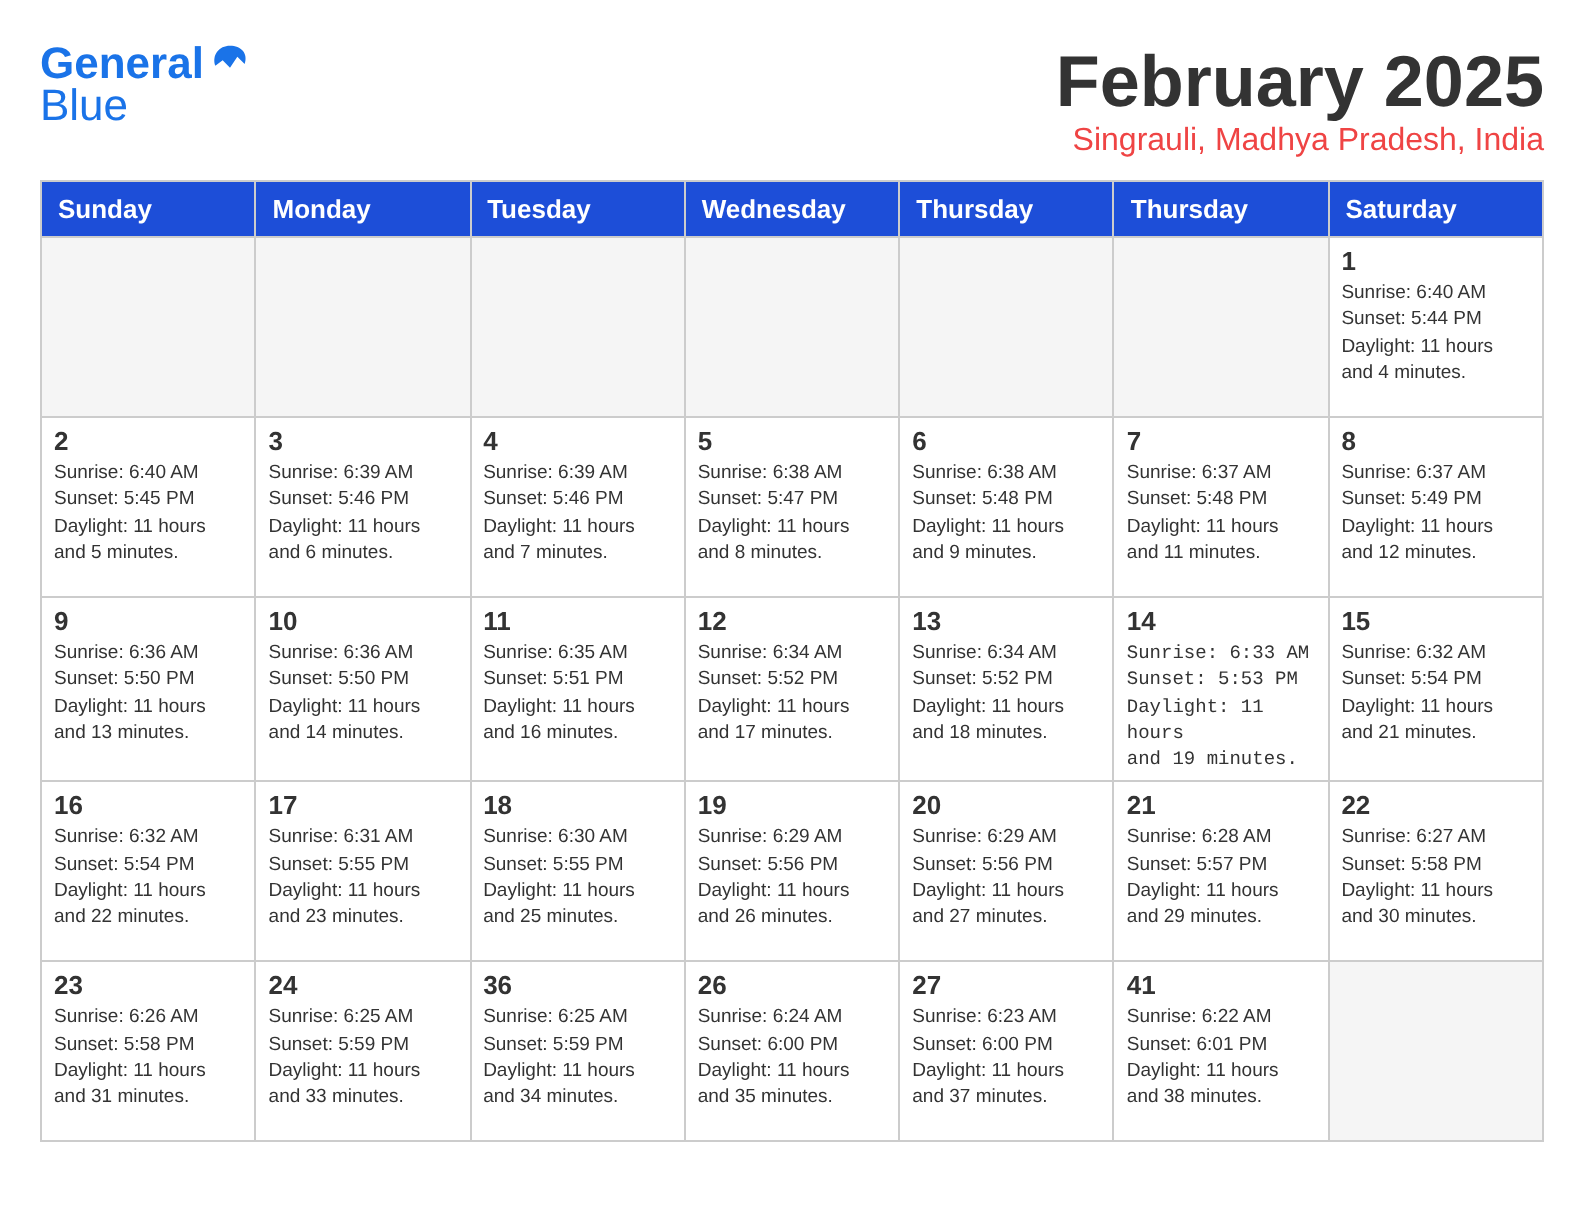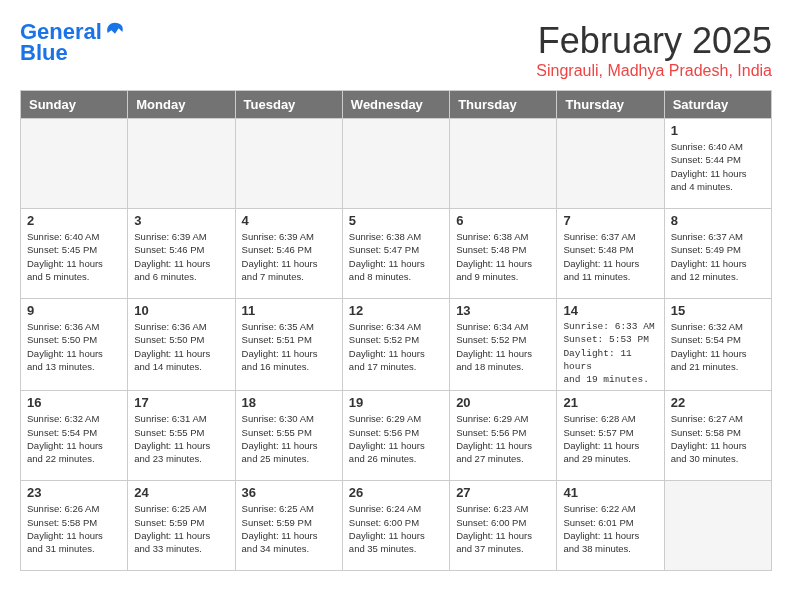--- a/index.html
+++ b/index.html
@@ -33,34 +33,34 @@
     .logo-icon {
       width: 22px;
       height: 22px;
       margin-left: 2px;
     }
     .title-section {
       text-align: right;
     }
     .calendar-title {
       font-size: 36px;
-      font-weight: normal;
+      font-weight: bold;
       color: #333;
     }
     .calendar-subtitle {
       font-size: 16px;
       color: #ef4444;
     }
     table {
       width: 100%;
       border-collapse: collapse;
       table-layout: fixed;
     }
     thead tr th {
-      background-color: #737373;
+      background-color: #1d4ed8;
       color: white;
       text-align: left;
       padding: 6px 8px;
       font-size: 13px;
       font-weight: bold;
       border: 1px solid #ccc;
     }
     tbody tr td {
       border: 1px solid #ccc;
       vertical-align: top;
@@ -89,21 +89,21 @@
 
 <div class="header-section">
   <div class="logo">
     <div>
       <div style="display:flex;align-items:center;">
         <span class="logo-text"><span>General</span></span>
         <svg class="logo-icon" viewBox="0 0 24 24">
           <path d="M12 2 C6 2 2 7 4 13 L8 10 L12 14 L16 8 L20 12 C22 6 18 2 12 2Z" fill="#1a73e8"></path>
         </svg>
       </div>
-      <div style="font-size:22px;font-weight:bold;color:#1a73e8;margin-top:-4px;">Blue</div>
+      <div style="font-size:22px;font-weight:normal;color:#1a73e8;margin-top:-4px;">Blue</div>
     </div>
   </div>
   <div class="title-section">
     <div class="calendar-title">February 2025</div>
     <div class="calendar-subtitle">Singrauli, Madhya Pradesh, India</div>
   </div>
 </div>
 
 <table>
   <thead>

